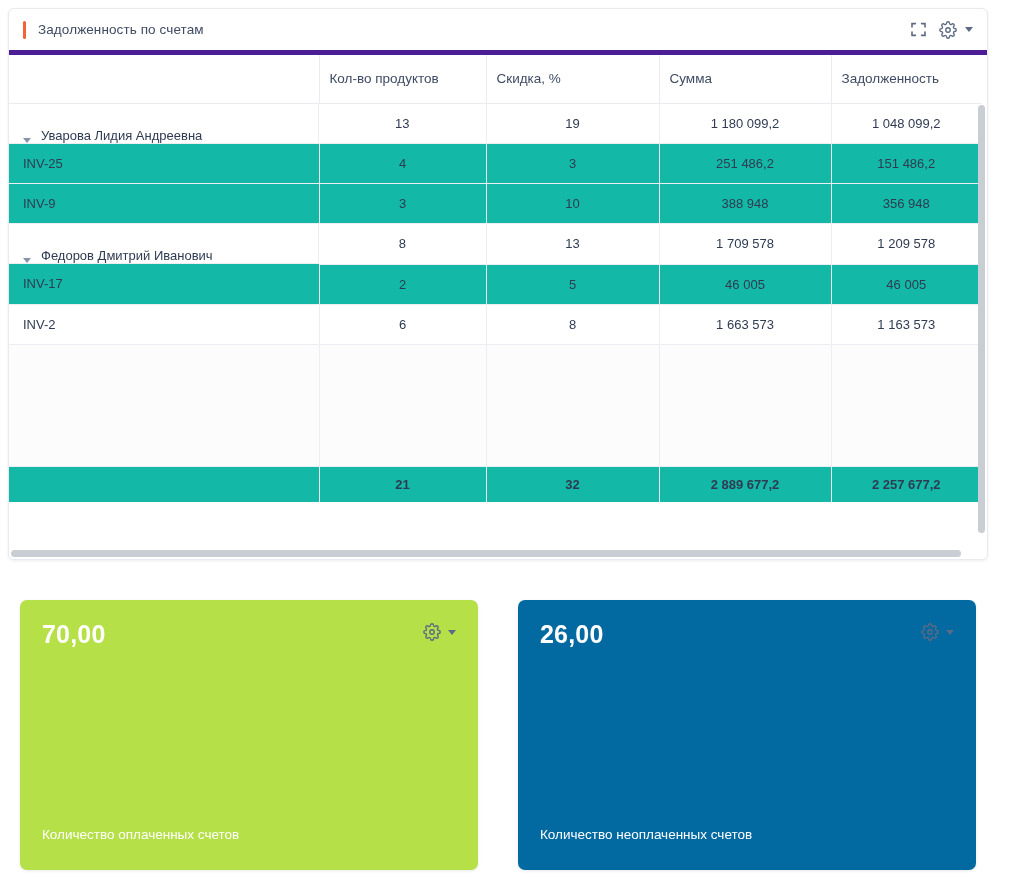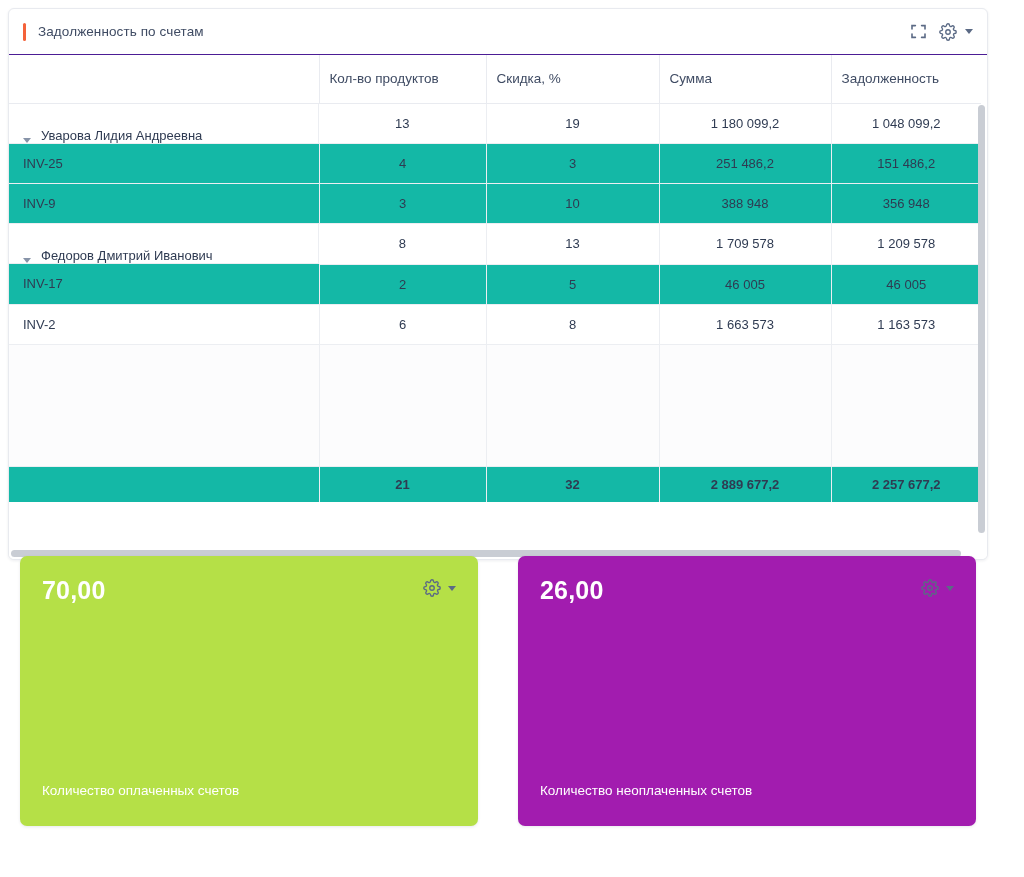--- a/index.html
+++ b/index.html
@@ -20,21 +20,21 @@
     height: 552px;
     background: #ffffff;
     border: 1px solid #e8eaef;
     border-radius: 6px;
     box-shadow: 0 1px 3px rgba(30,40,70,.08);
     overflow: hidden;
   }
   .widget-header {
     position: relative;
     height: 46px;
-    border-bottom: 1px solid #4c1d95;
+    border-bottom: 5px solid #4c1d95;
     display: flex;
     align-items: center;
     padding: 0 14px 0 0;
   }
   .accent-bar {
     width: 3px;
     height: 18px;
     background: #f4623a;
     border-radius: 2px;
     margin-left: 14px;
@@ -179,34 +179,34 @@
     width: 950px; height: 7px;
     background: #c9cdd4;
     border-radius: 4px;
     cursor: pointer;
   }
 
   
   .cards {
     position: absolute;
     left: 20px;
-    top: 556px;
+    top: 600px;
     display: flex;
     gap: 40px;
   }
   .kpi-card {
     width: 458px;
     height: 270px;
     border-radius: 7px;
     position: relative;
     padding: 22px 20px 18px 22px;
     box-shadow: 0 1px 3px rgba(30,40,70,.10);
   }
   .kpi-green { background: #b5e047; }
-  .kpi-orange { background: #a21caf; }
+  .kpi-orange { background: #0369a1; }
   .kpi-value {
     font-size: 25px;
     font-weight: bold;
     color: #ffffff;
     letter-spacing: .2px;
     line-height: 1;
   }
   .kpi-tools {
     position: absolute;
     top: 23px;

